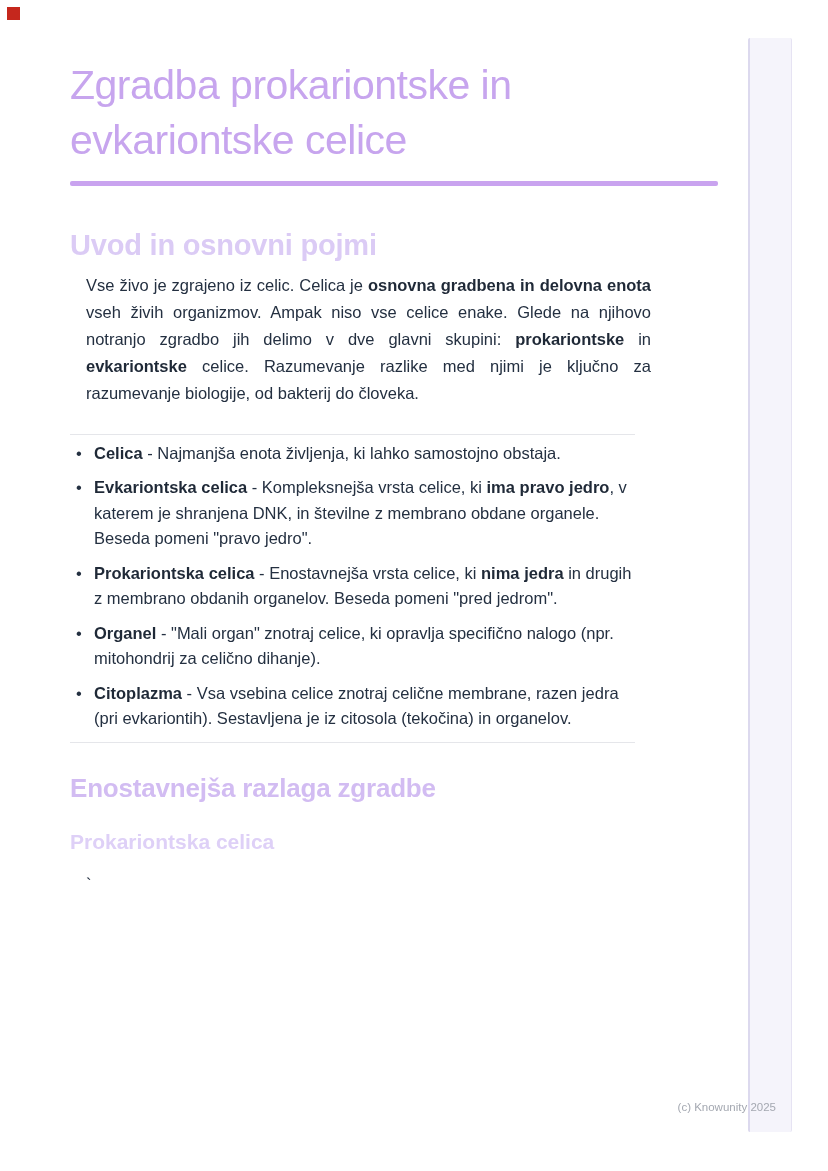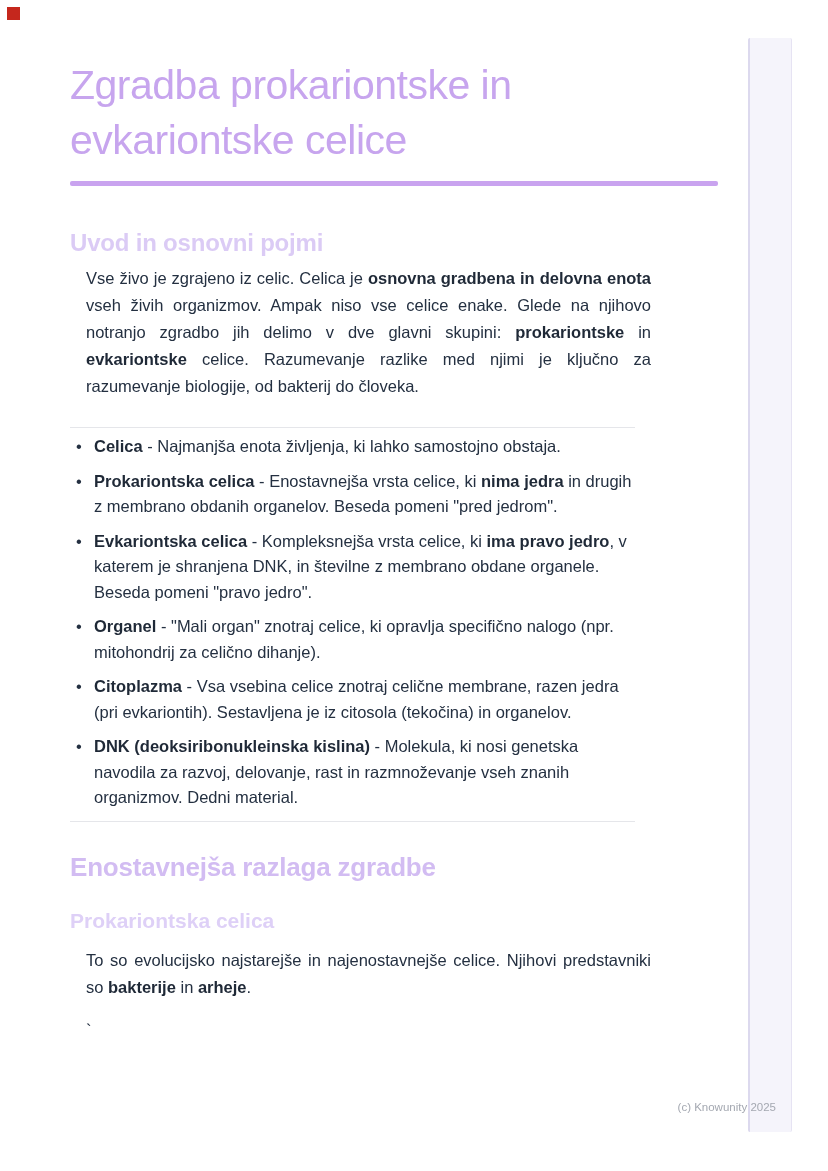--- a/index.html
+++ b/index.html
@@ -42,21 +42,21 @@
   }
   .title-rule {
     margin: 14px 0 0 0;
     width: 648px; height: 5px;
     background: #c9a3ef;
     border: none;
     border-radius: 2px;
   }
   h2.section-heading {
     margin: 41px 0 0 0;
-    font-size: 24px;
+    font-size: 29px;
     line-height: 1.3;
     font-weight: 700;
     letter-spacing: -0.2px;
     color: #dbcbf5;
   }
   h2.section-heading.big {
     margin-top: 29px;
     font-size: 26px;
     color: #d2bcf2;
   }
@@ -127,33 +127,31 @@
   <section>
     <h2 class="section-heading">Uvod in osnovni pojmi</h2>
     <p class="body-text"><span>Vse živo je zgrajeno iz celic. Celica je </span><strong>osnovna gradbena in delovna enota</strong><span> vseh živih organizmov. Ampak niso vse celice enake. Glede na njihovo notranjo zgradbo jih delimo v dve glavni skupini: </span><strong>prokariontske</strong><span> in </span><strong>evkariontske</strong><span> celice. Razumevanje razlike med njimi je ključno za razumevanje biologije, od bakterij do človeka.</span></p>
   </section>
 
   <hr class="divider">
 
   <section>
     <ul class="definitions">
         <li><strong>Celica</strong><span> - Najmanjša enota življenja, ki lahko samostojno obstaja.</span></li>
+        <li><strong>Evkariontska celica</strong><span> - Kompleksnejša vrsta celice, ki </span><strong>ima pravo jedro</strong><span>, v katerem je shranjena DNK, in številne z membrano obdane organele. Beseda pomeni "pravo jedro".</span></li>
         <li><strong>Prokariontska celica</strong><span> - Enostavnejša vrsta celice, ki </span><strong>nima jedra</strong><span> in drugih z membrano obdanih organelov. Beseda pomeni "pred jedrom".</span></li>
-        <li><strong>Evkariontska celica</strong><span> - Kompleksnejša vrsta celice, ki </span><strong>ima pravo jedro</strong><span>, v katerem je shranjena DNK, in številne z membrano obdane organele. Beseda pomeni "pravo jedro".</span></li>
         <li><strong>Organel</strong><span> - "Mali organ" znotraj celice, ki opravlja specifično nalogo (npr. mitohondrij za celično dihanje).</span></li>
         <li><strong>Citoplazma</strong><span> - Vsa vsebina celice znotraj celične membrane, razen jedra (pri evkariontih). Sestavljena je iz citosola (tekočina) in organelov.</span></li>
-        <li><strong>DNK (deoksiribonukleinska kislina)</strong><span> - Molekula, ki nosi genetska navodila za razvoj, delovanje, rast in razmnoževanje vseh znanih organizmov. Dedni material.</span></li>
       </ul>
   </section>
 
   <hr class="divider second">
 
   <section>
     <h2 class="section-heading big">Enostavnejša razlaga zgradbe</h2>
     <h3 class="sub-heading">Prokariontska celica</h3>
-    <p class="body-text second"><span>To so evolucijsko najstarejše in najenostavnejše celice. Njihovi predstavniki so </span><strong>bakterije</strong><span> in </span><strong>arheje</strong><span>.</span></p>
   </section>
 
   <p class="body-text stray">`</p>
 
 </div>
 
 <div class="footer-credit">(c) Knowunity 2025</div>
 
 </body></html>

